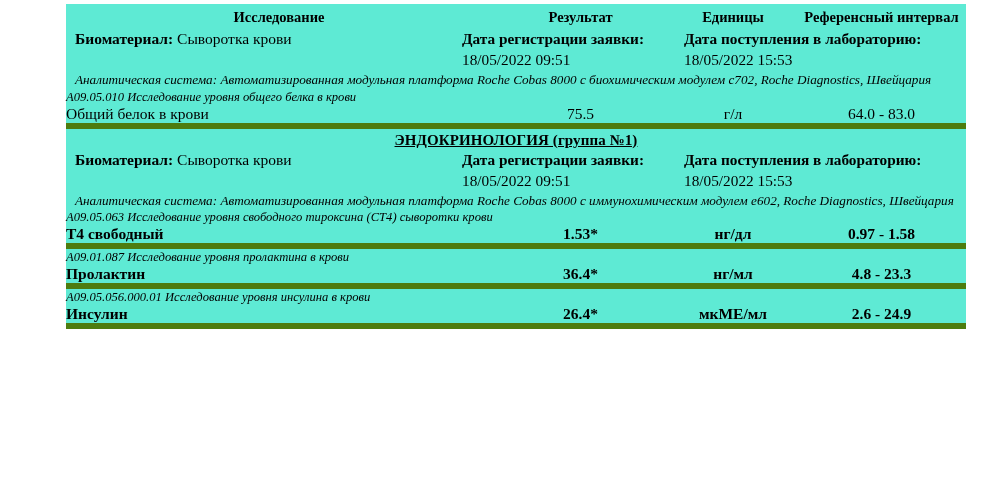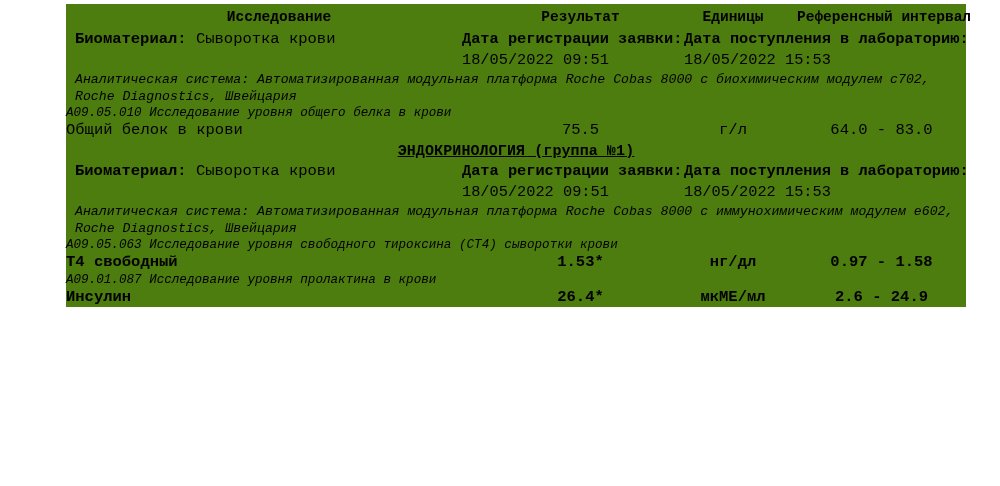--- a/index.html
+++ b/index.html
@@ -23,22 +23,21 @@
   }
 
   
   .lab-table {
     position: absolute;
     left: 66px;
     top: 4px;
     width: 900px;
     border-collapse: collapse;
     table-layout: fixed;
-    background: #4d7c0f;
-    font-family: Liberation Mono, monospace;
+    background: #5eead4;
   }
 
   .lab-table td, .lab-table th {
     padding: 0;
     vertical-align: middle;
     border: 0;
   }
 
   
   col.c-test  { width: 426px; }
@@ -140,21 +139,21 @@
     text-align: center;
     padding: 1px 0 2px 0;
     white-space: nowrap;
   }
   .res-ref { border-right: 1px solid #8da7c4; }
   tr.row-bold .res-name,
   tr.row-bold .res-val,
   tr.row-bold .res-unit,
   tr.row-bold .res-ref { font-weight: bold; }
 
-  tr.res-row.underline > td { border-bottom: 1px solid #4d7c0f; }
+  tr.res-row.underline > td { border-bottom: 6px solid #4d7c0f; }
 </style>
 </head>
 <body>
 
 <div id="page">
 
   <table class="lab-table">
     <colgroup>
       <col class="c-test">
         <col class="c-res">
@@ -226,20 +225,29 @@
         <tr class="res-row underline row-bold">
           <td class="res-name">Т4 свободный</td>
           <td class="res-val">1.53*</td>
           <td class="res-unit">нг/дл</td>
           <td class="res-ref">0.97 - 1.58</td>
         </tr>
         <tr>
           <td class="code-line" colspan="4">A09.01.087 Исследование уровня пролактина в крови</td>
         </tr>
         <tr class="res-row underline row-bold">
+          <td class="res-name">Пролактин</td>
+          <td class="res-val">36.4*</td>
+          <td class="res-unit">нг/мл</td>
+          <td class="res-ref">4.8 - 23.3</td>
+        </tr>
+        <tr>
+          <td class="code-line" colspan="4">A09.05.056.000.01 Исследование уровня инсулина в крови</td>
+        </tr>
+        <tr class="res-row underline row-bold">
           <td class="res-name">Инсулин</td>
           <td class="res-val">26.4*</td>
           <td class="res-unit">мкМЕ/мл</td>
           <td class="res-ref">2.6 - 24.9</td>
         </tr>
       </tbody>
   </table>
 
 </div>
 

